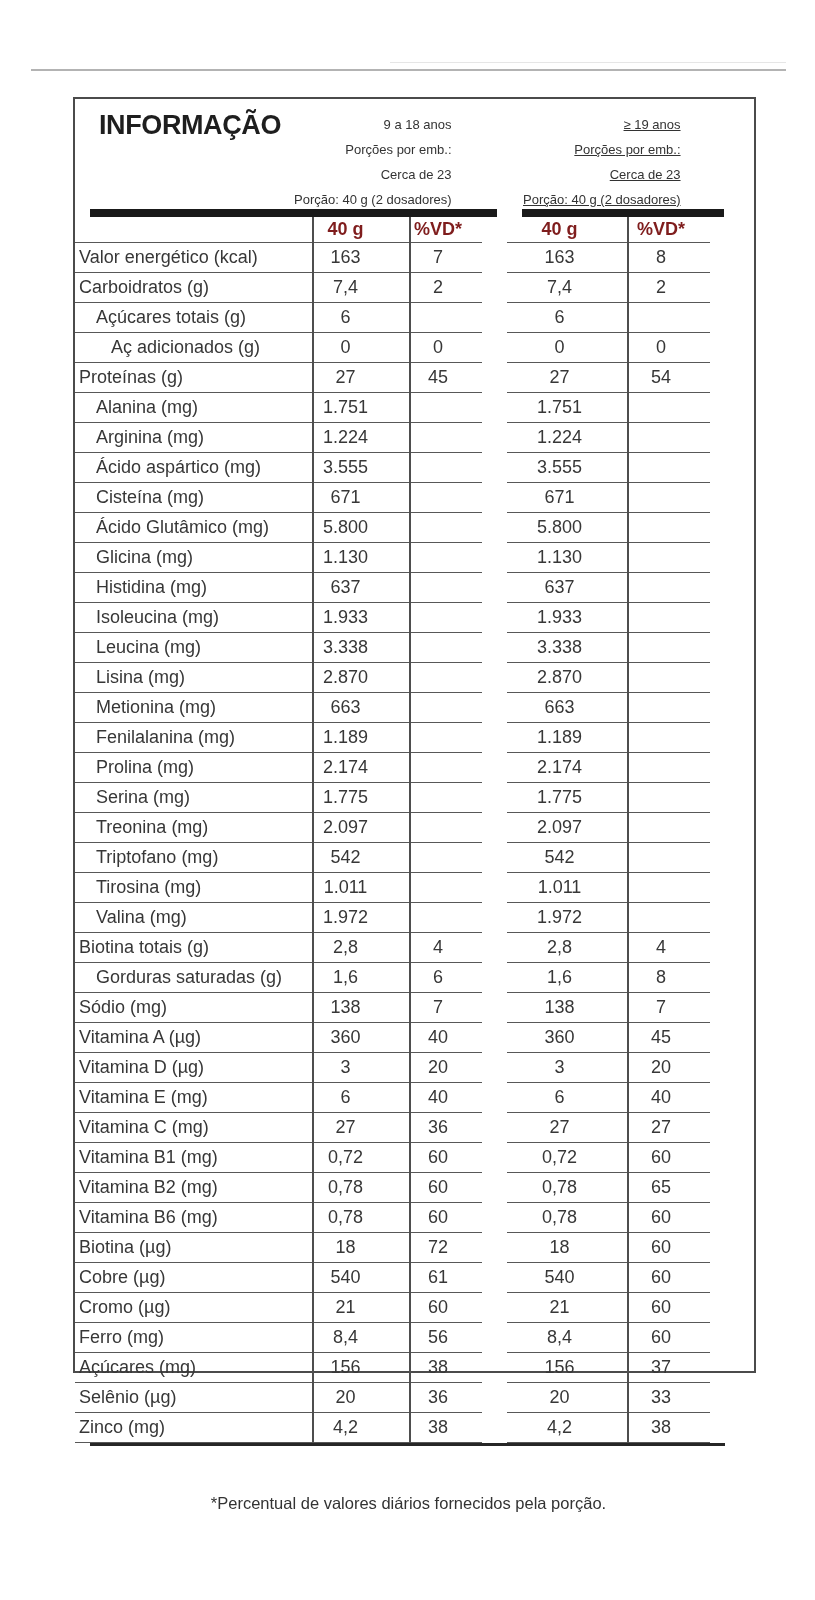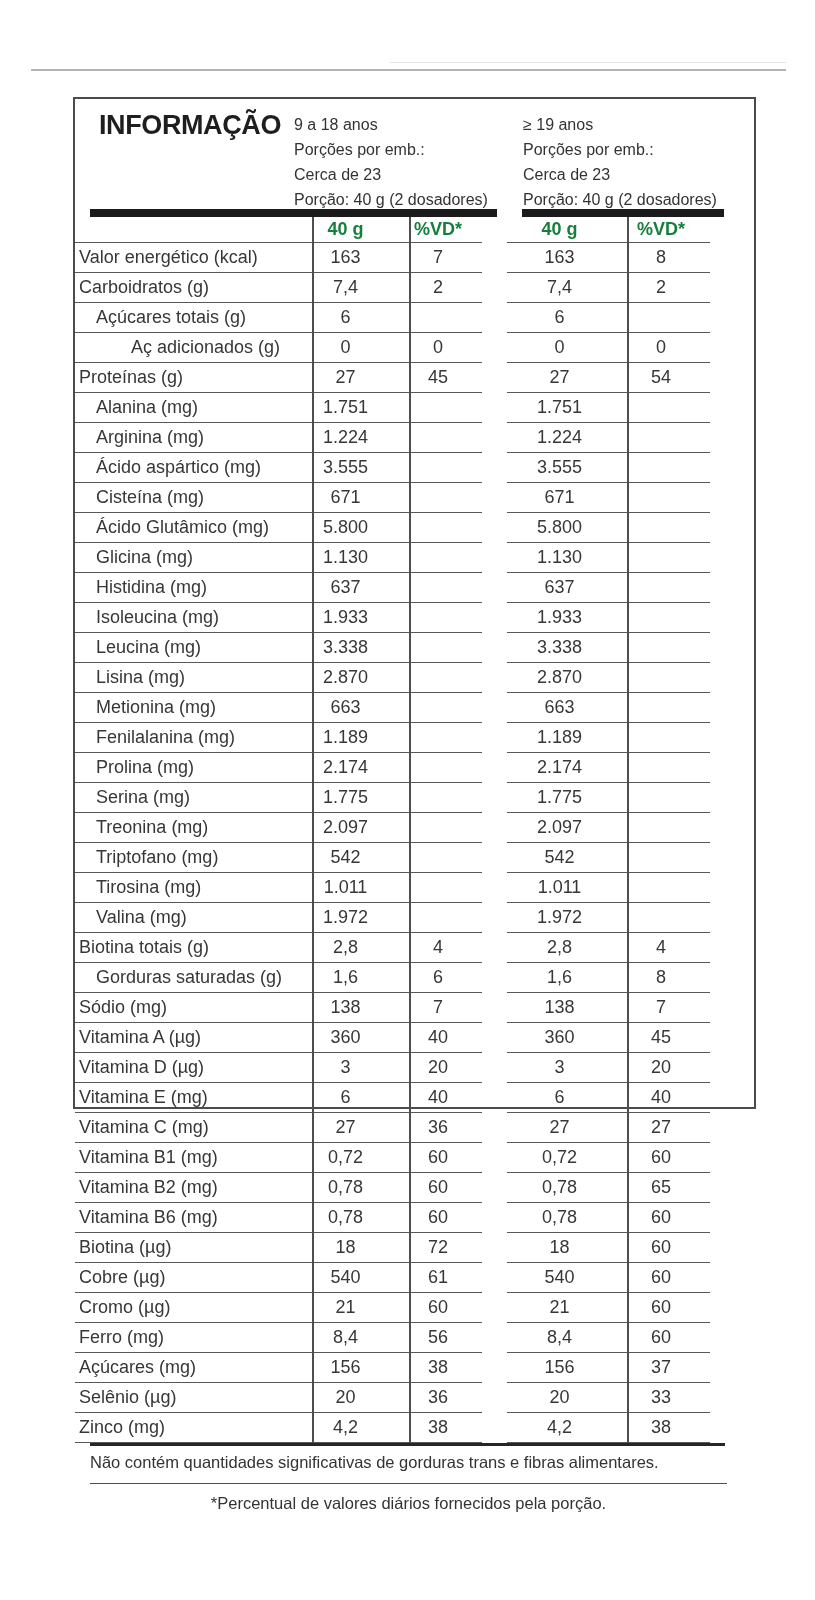--- a/index.html
+++ b/index.html
@@ -5,52 +5,52 @@
   html,body{margin:0;padding:0;}
   body{
     width:815px;height:1600px;position:relative;background:#ffffff;
     font-family:"Liberation Sans", sans-serif;color:#3a3a3a;
     -webkit-font-smoothing:antialiased;
   }
   .top-rule-faint{position:absolute;left:390px;top:62px;width:396px;height:1px;background:#e6e6e6;}
   .top-rule{position:absolute;left:31px;top:69px;width:755px;height:2px;background:#b3b3b3;}
 
   .panel{
-    position:absolute;left:73px;top:97px;width:683px;height:1012px;
+    position:absolute;left:73px;top:97px;width:683px;height:1276px;
     border:2px solid #4b4b4b;background:#fff;box-sizing:border-box;
   }
   .panel *{box-sizing:border-box;}
 
   .title{
     position:absolute;left:24px;top:11px;font-size:27px;line-height:30px;
     font-weight:bold;color:#1e1e1e;letter-spacing:-0.4px;white-space:nowrap;
   }
-  .serving{position:absolute;top:13px;font-size:16px;line-height:25px;color:#333;white-space:nowrap;}
+  .serving{position:absolute;top:13px;font-size:13px;line-height:25px;color:#333;white-space:nowrap;text-align:right;}
   .serving.ga{left:219px;}
-  .serving.gb{left:448px;}
+  .serving.gb{left:448px;text-decoration:underline;}
   .serving div{height:25px;}
 
   .bar{position:absolute;top:110px;height:8px;background:#1a1a1a;}
   .bar.left{left:15px;width:407px;}
   .bar.right{left:447px;width:202px;}
 
   .rows-wrap{position:absolute;left:0;top:118px;width:679px;}
   .trow{display:flex;height:30px;font-size:18px;color:#373737;}
-  .trow.hdr{height:26px;font-weight:bold;color:#15803d;}
+  .trow.hdr{height:26px;font-weight:bold;color:#7f1d1d;}
   .lg{width:407px;display:flex;align-items:center;border-bottom:1px solid #585858;}
   .gapc{width:25px;}
   .rg{width:203px;display:flex;align-items:center;border-bottom:1px solid #585858;}
   .c-label{width:222px;padding-left:6px;white-space:nowrap;overflow:hidden;}
   .c-a40{width:97px;text-align:center;}
   .c-avd{width:88px;text-align:center;}
   .c-b40{width:105px;text-align:center;}
   .c-bvd{width:98px;text-align:center;}
   .ind0{padding-left:4px;}
   .ind1{padding-left:21px;}
-  .ind2{padding-left:56px;}
+  .ind2{padding-left:36px;}
 
   .vdiv{position:absolute;top:118px;height:1226px;width:2px;background:#4e4e4e;}
   .vdiv.d1{left:237px;}
   .vdiv.d2{left:334px;}
   .vdiv.d3{left:552px;}
 
   .heavy-rule{position:absolute;left:15px;top:1344px;width:635px;height:3px;background:#262626;}
 
   .fn1{
     position:absolute;left:15px;top:1354px;width:637px;font-size:16.5px;color:#333;
@@ -622,16 +622,15 @@
   </div>
 </div>
   </div>
 
   <div class="vdiv d1"></div>
   <div class="vdiv d2"></div>
   <div class="vdiv d3"></div>
 
   <div class="heavy-rule"></div>
 
-  <div class="fn1">Não contém quantidades significativas de gorduras trans e fibras alimentares.</div>
   <div class="fn2">*Percentual de valores diários fornecidos pela porção.</div>
 
 </div>
 
 </body></html>

